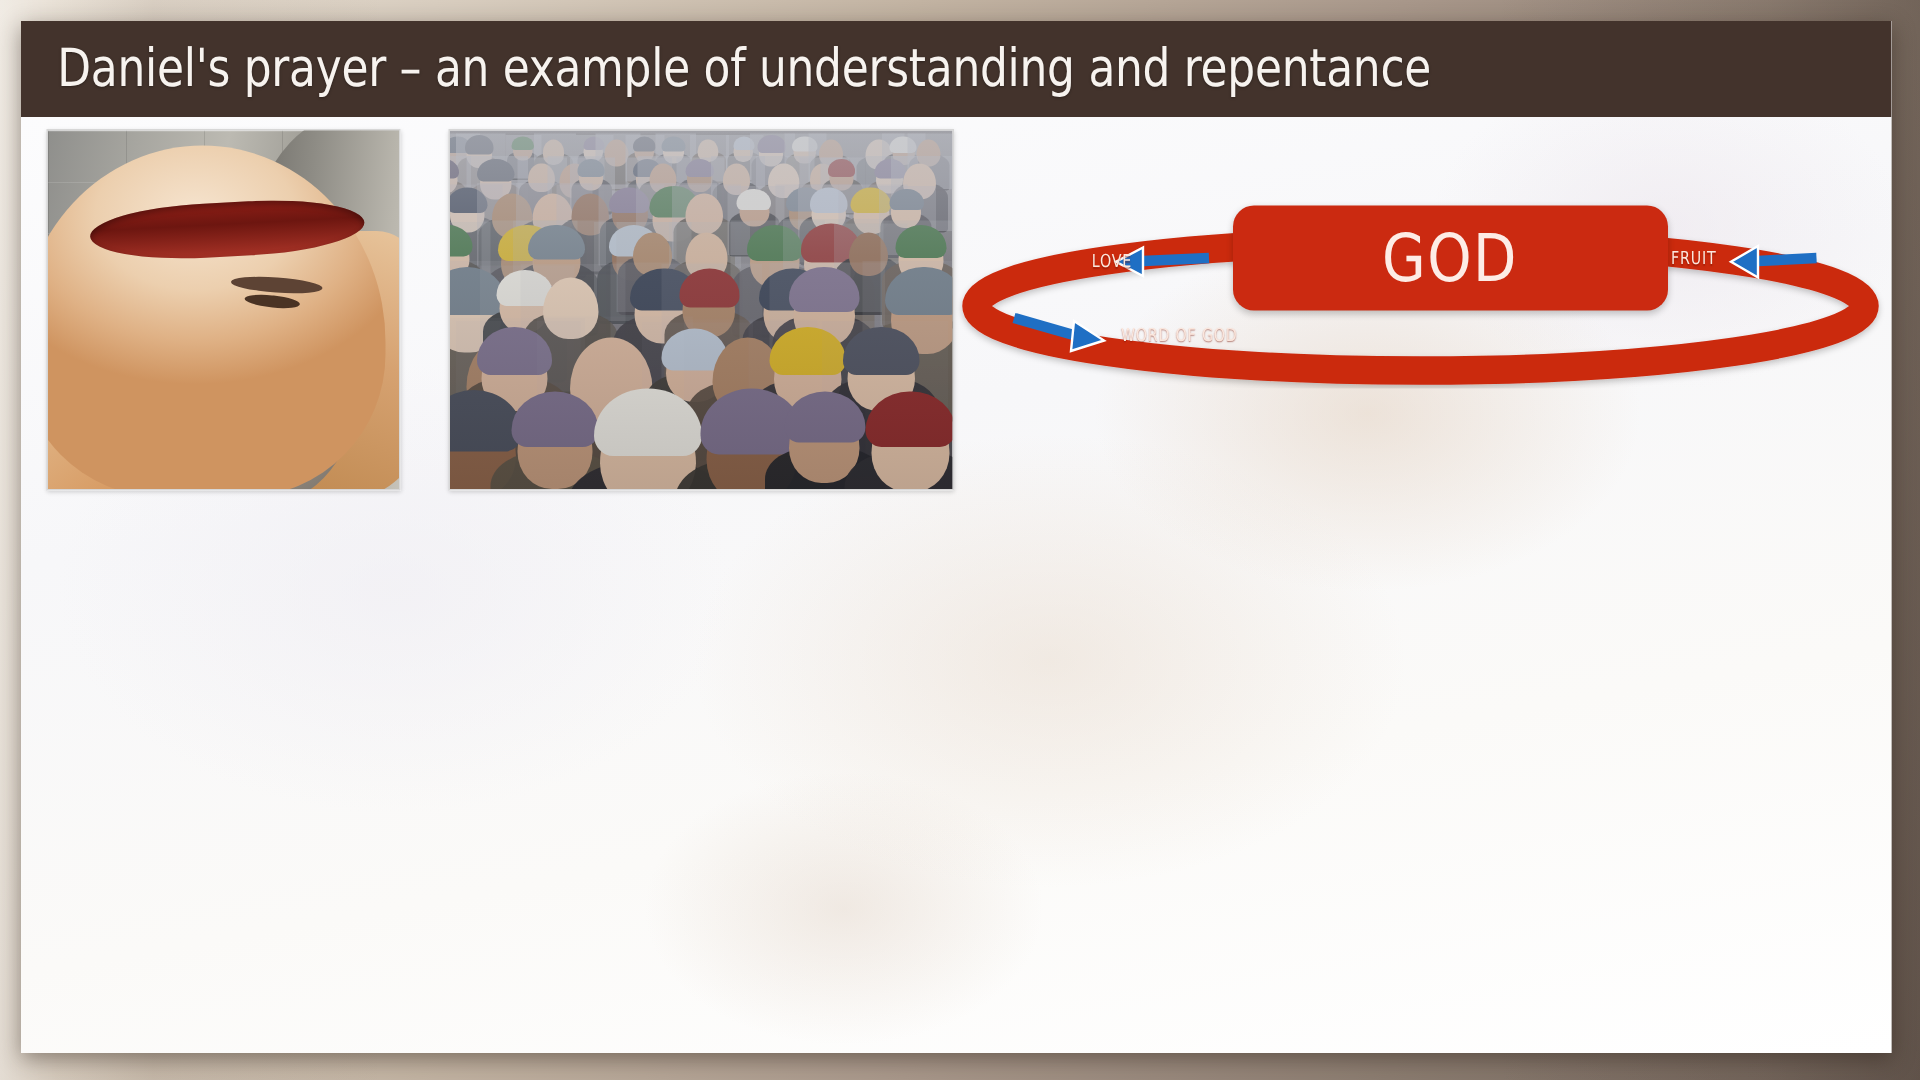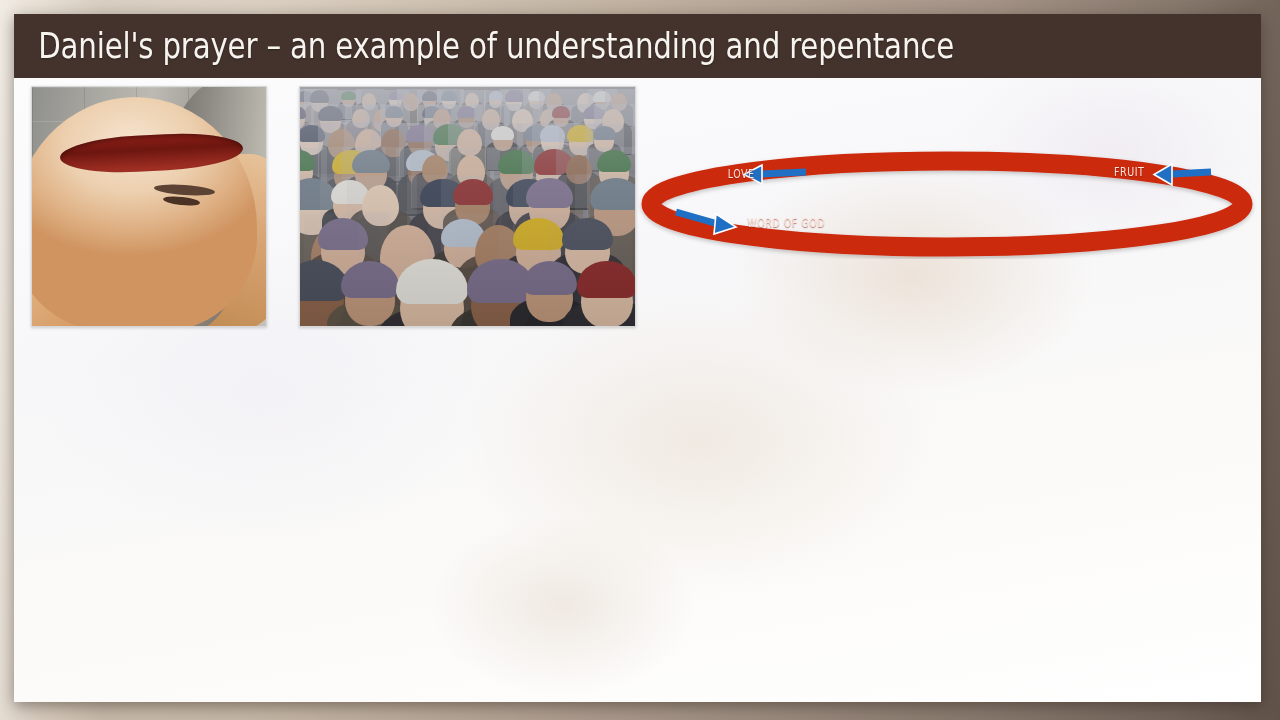--- a/index.html
+++ b/index.html
@@ -527,19 +527,22 @@
         <line x1="42" y1="88" x2="84" y2="100" stroke="#1f6fc4" stroke-width="7" stroke-linecap="butt"></line>
         <polygon points="82,90 102,103 80,110" fill="#1f6fc4" stroke="#ffffff" stroke-width="1.6"></polygon>
       </g>
 
       <g>
         <line x1="577" y1="48" x2="538" y2="50" stroke="#1f6fc4" stroke-width="7" stroke-linecap="butt"></line>
         <polygon points="538,40 520,50.5 538,61" fill="#1f6fc4" stroke="#ffffff" stroke-width="1.6"></polygon>
       </g>
     </svg>
 
+    <div id="god-box">
+      <span id="god-label">GOD</span>
+    </div>
 
     <span class="ring-label" id="label-love">LOVE</span>
     <span class="ring-label" id="label-fruit">FRUIT</span>
     <span class="ring-label" id="label-word-of-god">WORD OF GOD</span>
   </div>
 
 </div>
 
 </body></html>

